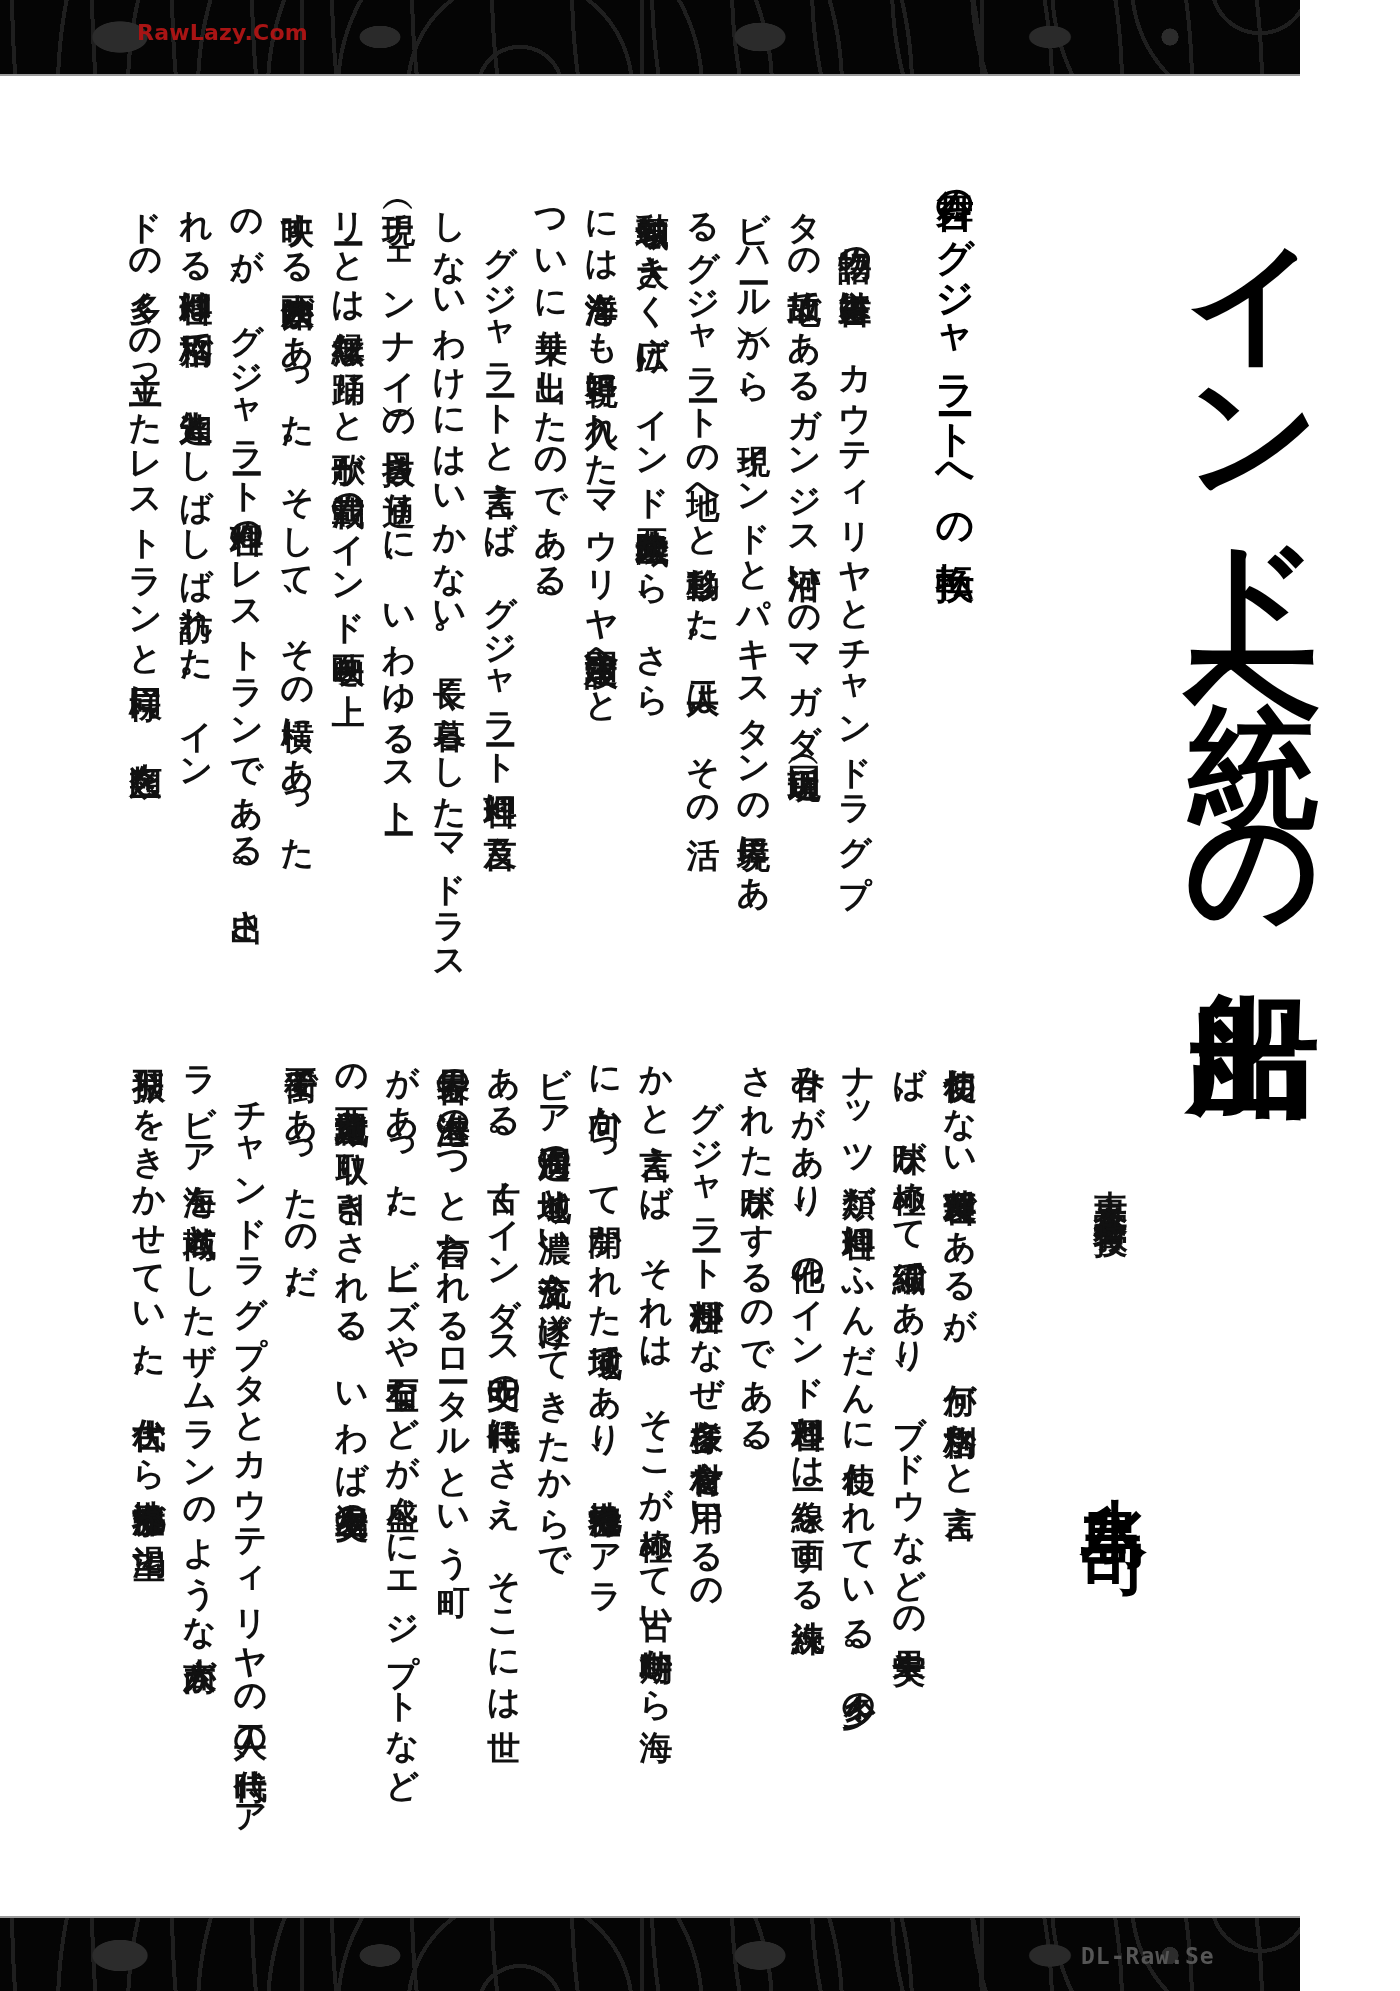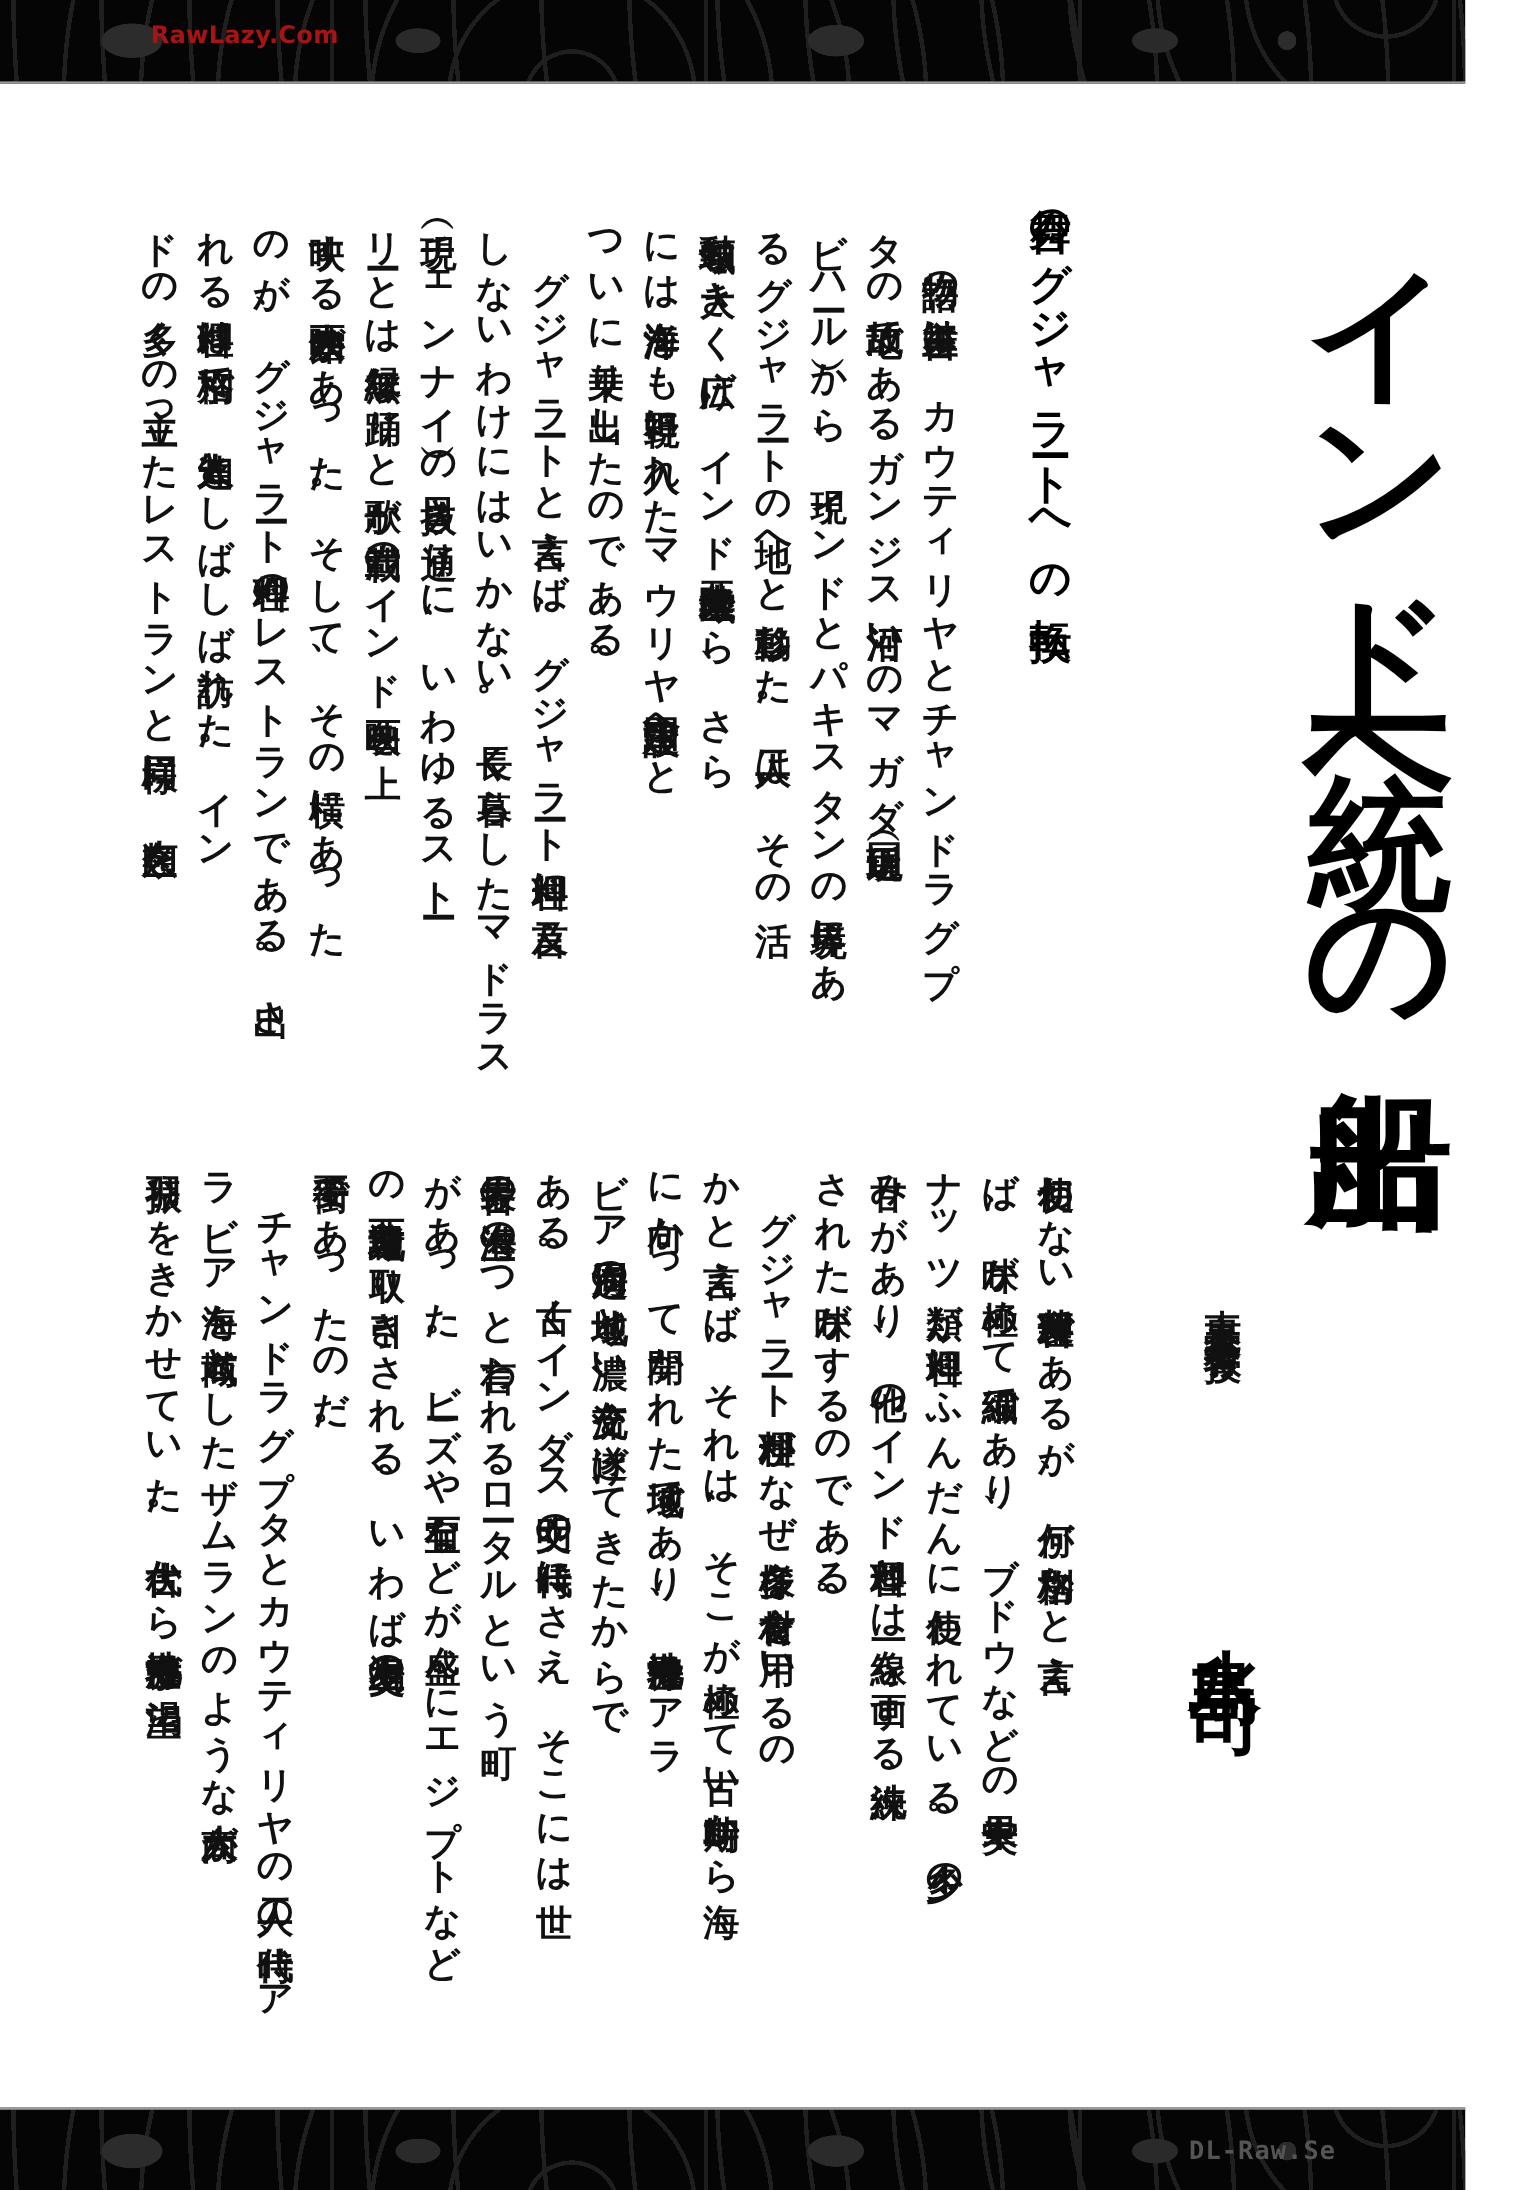--- a/index.html
+++ b/index.html
@@ -13,21 +13,20 @@
     background-color: #050505;
     background-image:
       radial-gradient(ellipse 60px 34px at 120px 50%, #2c2c2c 0 45%, transparent 47%),
       radial-gradient(ellipse 40px 22px at 380px 50%, #2a2a2a 0 50%, transparent 52%),
       radial-gradient(ellipse 50px 28px at 760px 50%, #2b2b2b 0 50%, transparent 52%),
       radial-gradient(circle 14px at 1170px 50%, #2c2c2c 0 60%, transparent 62%),
       radial-gradient(ellipse 45px 24px at 1050px 50%, #2a2a2a 0 45%, transparent 48%),
       repeating-linear-gradient(90deg, transparent 0 300px, #1e1e1e 300px 304px, transparent 304px 340px),
       repeating-radial-gradient(circle at 520px 120%, transparent 0 40px, #1f1f1f 40px 44px, transparent 44px 70px),
       repeating-radial-gradient(circle at 1260px -20%, transparent 0 46px, #1f1f1f 46px 50px, transparent 50px 80px);
-    padding-left: 32px;
   }
   .band-top { top: 0; height: 74px; border-bottom: 2px solid #9a9a9a; }
   .band-bottom { top: 1916px; height: 75px; border-top: 2px solid #9a9a9a; }
   .wm-top {
     position: absolute; left: 137px; top: 20px;
     font-family: "DejaVu Sans", sans-serif; font-size: 22px; font-weight: bold;
     color: #a81414; letter-spacing: 0.2px;
   }
   .wm-bottom {
     position: absolute; left: 1081px; top: 25px;

